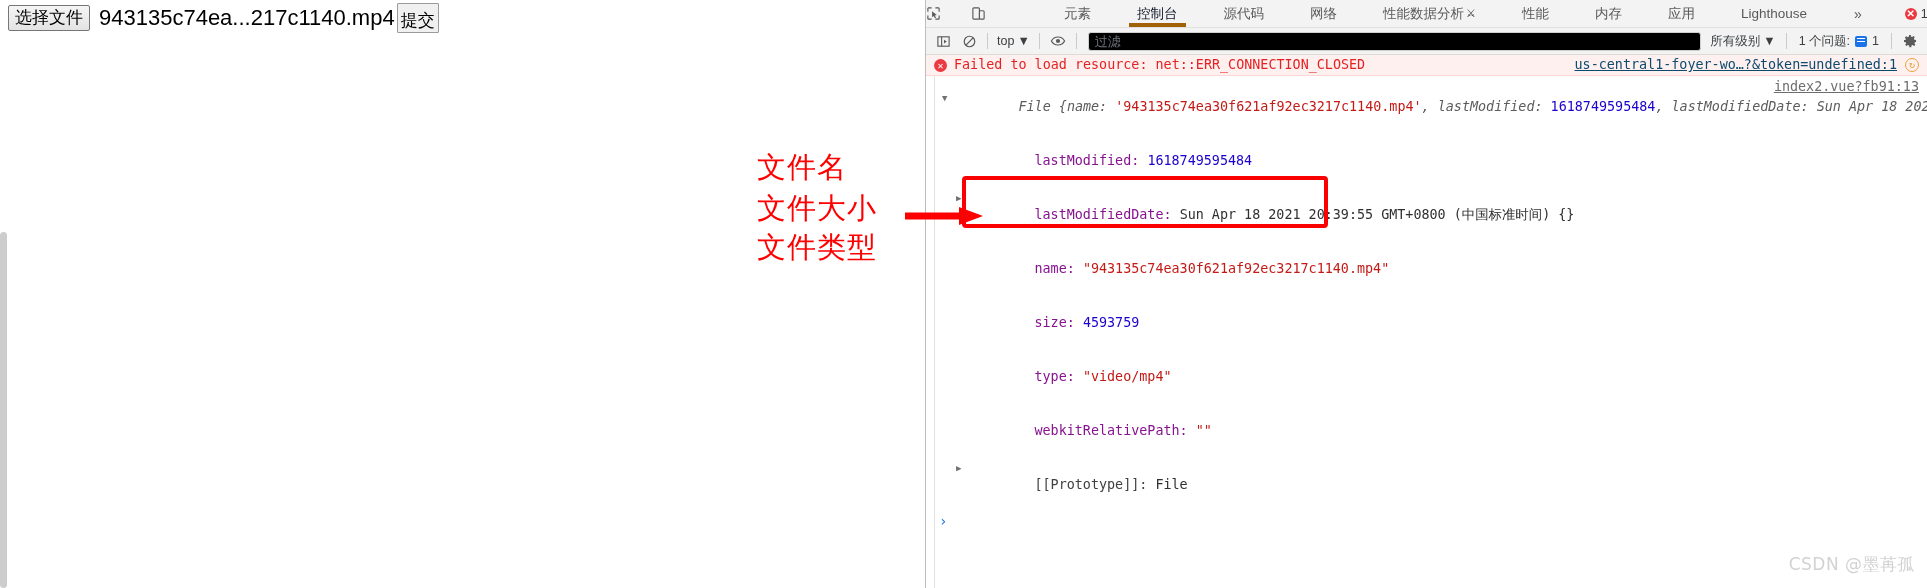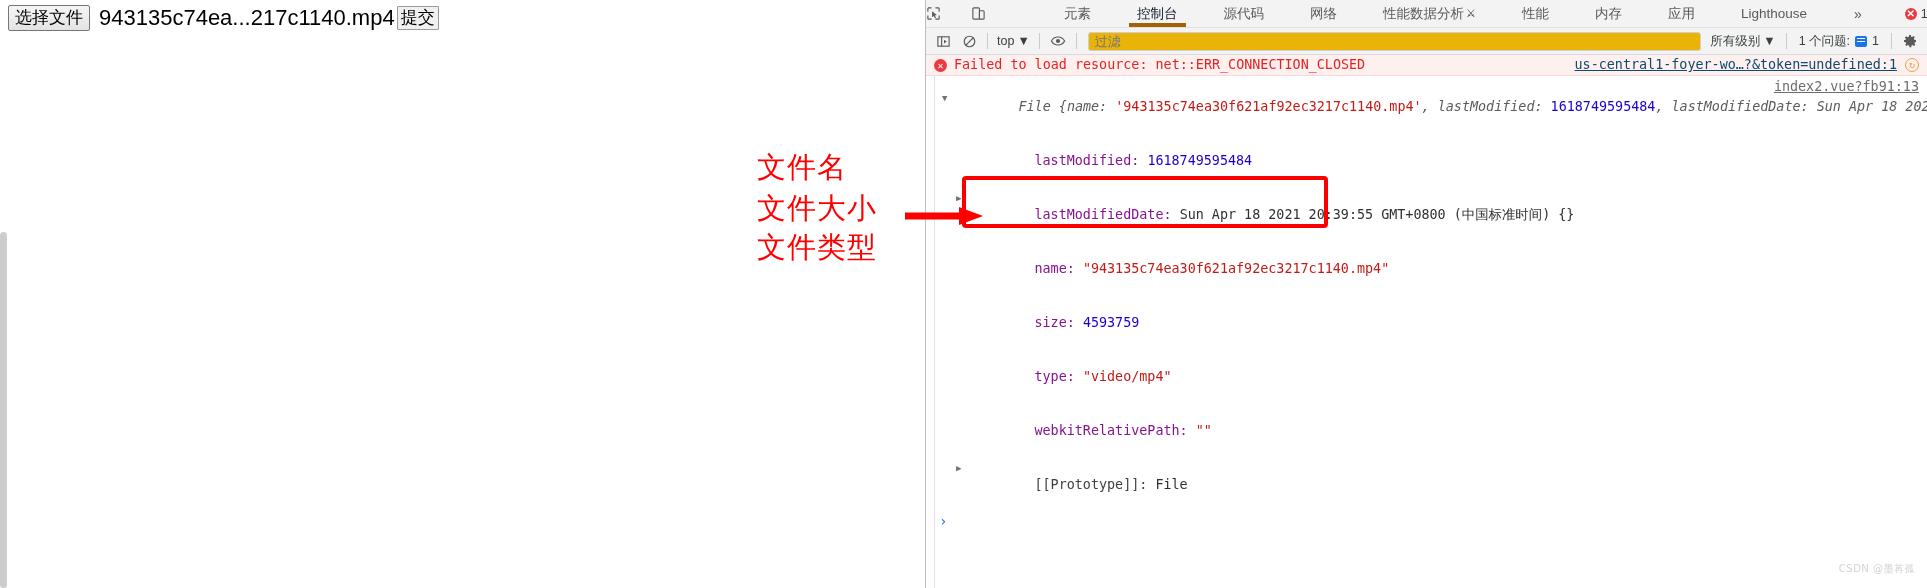--- a/index.html
+++ b/index.html
@@ -50,21 +50,21 @@
     margin-right: 2px;
     white-space: nowrap;
     font-family: "Liberation Sans", sans-serif;
   }
   .submit-btn {
     border: 1px solid #9a9a9a;
     background: #f0f0f0;
     border-radius: 1px;
     font-size: 17px;
     line-height: 19px;
-    padding: 1px 3px 2px 3px;
+    padding: 7px 3px 2px 3px;
     color: #000;
     cursor: default;
   }
   
   #page-scroll-track {
     position: absolute;
     left: 0;
     top: 232px;
     width: 7px;
     height: 356px;
@@ -244,21 +244,21 @@
     gap: 3px;
     padding: 1px 4px;
     cursor: default;
   }
   #filter-input {
     flex: 1;
     height: 19px;
     margin: 0 4px 0 6px;
     border: 1px solid #cfcfcf;
     border-radius: 3px;
-    background: #eab308;
+    background: #000000;
     font-size: 13px;
     color: #5f6368;
     padding: 0 6px;
     box-sizing: border-box;
     font-family: "DejaVu Sans", sans-serif;
   }
   #filter-input::placeholder { color: #70757a; }
   .level-select {
     font-size: 12.5px;
     color: #3c4043;
@@ -383,21 +383,21 @@
     bottom: 0;
     width: 1px;
     background: #e2e2e2;
   }
 
   
   #watermark {
     position: absolute;
     right: 12px;
     bottom: 12px;
-    font-size: 10px;
+    font-size: 17px;
     color: #d2d2d2;
     font-family: "DejaVu Sans", sans-serif;
     letter-spacing: 0.5px;
     white-space: nowrap;
   }
 </style>
 </head>
 <body>
 
 <div id="page-pane">

